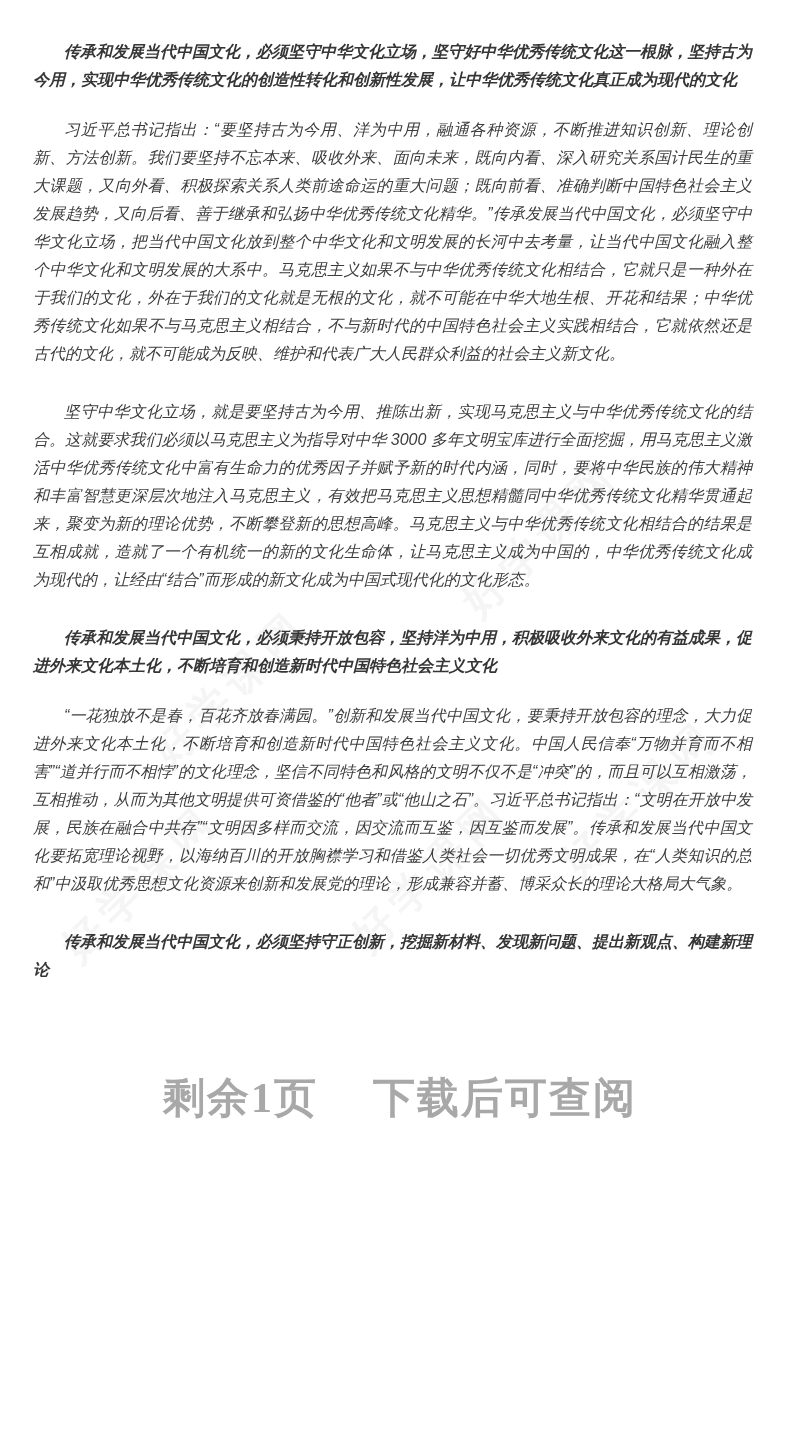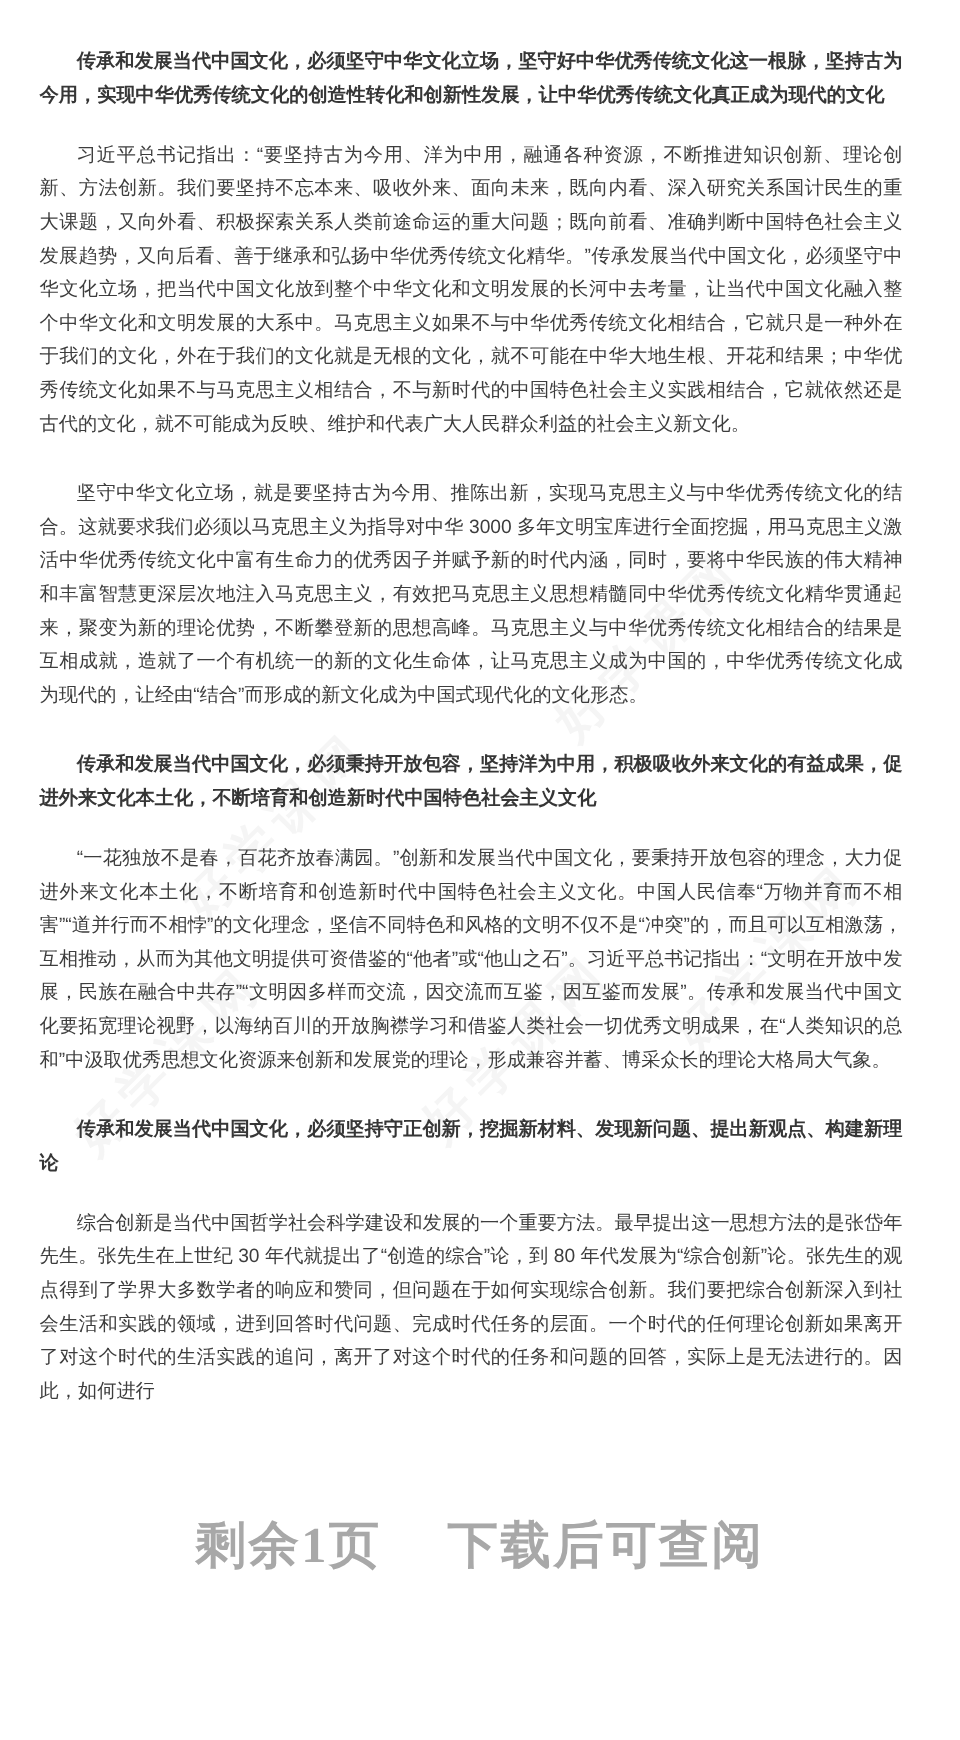--- a/index.html
+++ b/index.html
@@ -21,20 +21,21 @@
     z-index: 1;
   }
   .para, .heading {
     font-size: 16px;
     line-height: 28px;
     color: #3d3d3d;
     text-indent: 31px;
     text-align: justify;
     word-break: break-all;
     margin: 0 15px 30px 0;
+    font-style: italic;
   }
   .heading {
     font-weight: bold;
     color: #363636;
     margin-bottom: 22px;
   }
   .footer {
     display: flex;
     justify-content: center;
     gap: 55px;
@@ -79,20 +80,19 @@
 
   <p class="para">坚守中华文化立场，就是要坚持古为今用、推陈出新，实现马克思主义与中华优秀传统文化的结合。这就要求我们必须以马克思主义为指导对中华 3000 多年文明宝库进行全面挖掘，用马克思主义激活中华优秀传统文化中富有生命力的优秀因子并赋予新的时代内涵，同时，要将中华民族的伟大精神和丰富智慧更深层次地注入马克思主义，有效把马克思主义思想精髓同中华优秀传统文化精华贯通起来，聚变为新的理论优势，不断攀登新的思想高峰。马克思主义与中华优秀传统文化相结合的结果是互相成就，造就了一个有机统一的新的文化生命体，让马克思主义成为中国的，中华优秀传统文化成为现代的，让经由“结合”而形成的新文化成为中国式现代化的文化形态。</p>
 
   <p class="heading">传承和发展当代中国文化，必须秉持开放包容，坚持洋为中用，积极吸收外来文化的有益成果，促进外来文化本土化，不断培育和创造新时代中国特色社会主义文化</p>
 
   <p class="para">“一花独放不是春，百花齐放春满园。”创新和发展当代中国文化，要秉持开放包容的理念，大力促进外来文化本土化，不断培育和创造新时代中国特色社会主义文化。中国人民信奉“万物并育而不相害”“道并行而不相悖”的文化理念，坚信不同特色和风格的文明不仅不是“冲突”的，而且可以互相激荡，互相推动，从而为其他文明提供可资借鉴的“他者”或“他山之石”。习近平总书记指出：“文明在开放中发展，民族在融合中共存”“文明因多样而交流，因交流而互鉴，因互鉴而发展”。传承和发展当代中国文化要拓宽理论视野，以海纳百川的开放胸襟学习和借鉴人类社会一切优秀文明成果，在“人类知识的总和”中汲取优秀思想文化资源来创新和发展党的理论，形成兼容并蓄、博采众长的理论大格局大气象。</p>
 
 
   <p class="heading">传承和发展当代中国文化，必须坚持守正创新，挖掘新材料、发现新问题、提出新观点、构建新理论</p>
 
-  <p class="para">综合创新是当代中国哲学社会科学建设和发展的一个重要方法。最早提出这一思想方法的是张岱年先生。张先生在上世纪 30 年代就提出了“创造的综合”论，到 80 年代发展为“综合创新”论。张先生的观点得到了学界大多数学者的响应和赞同，但问题在于如何实现综合创新。我们要把综合创新深入到社会生活和实践的领域，进到回答时代问题、完成时代任务的层面。一个时代的任何理论创新如果离开了对这个时代的生活实践的追问，离开了对这个时代的任务和问题的回答，实际上是无法进行的。因此，如何进行</p>
 
   <div class="footer">
     <span>剩余1页</span>
     <span>下载后可查阅</span>
   </div>
 
 </div>
 
 </body></html>

